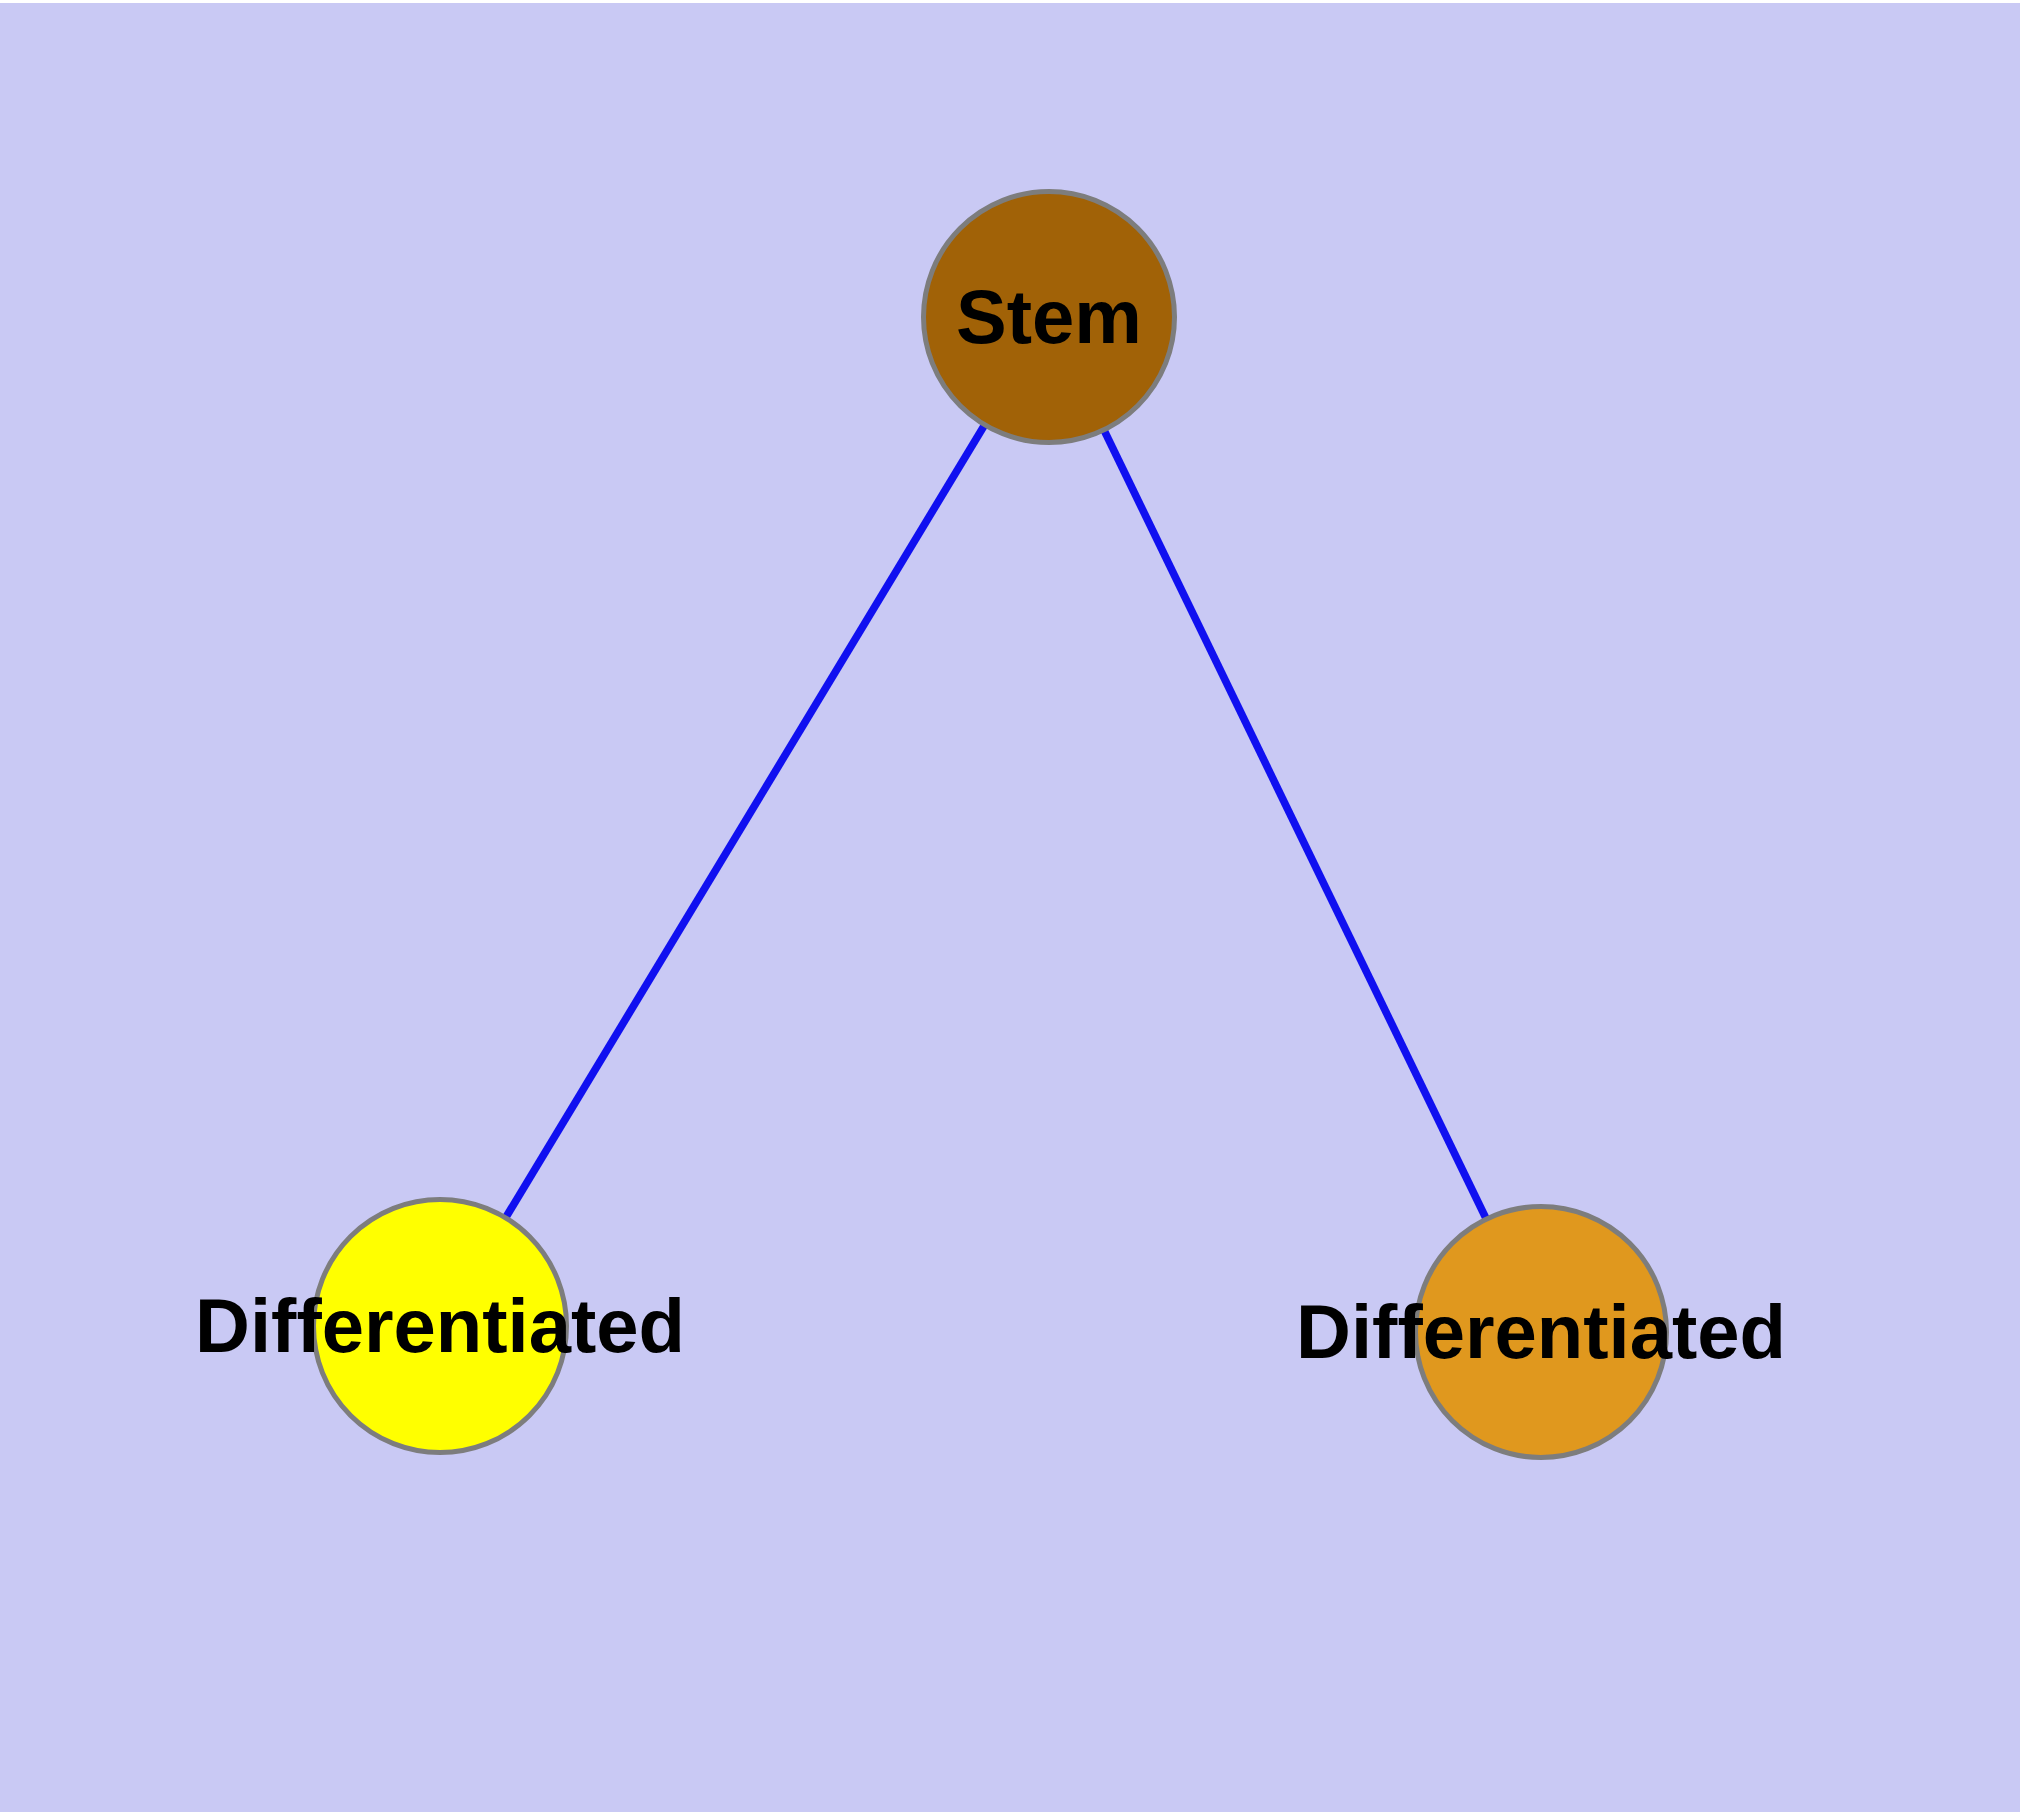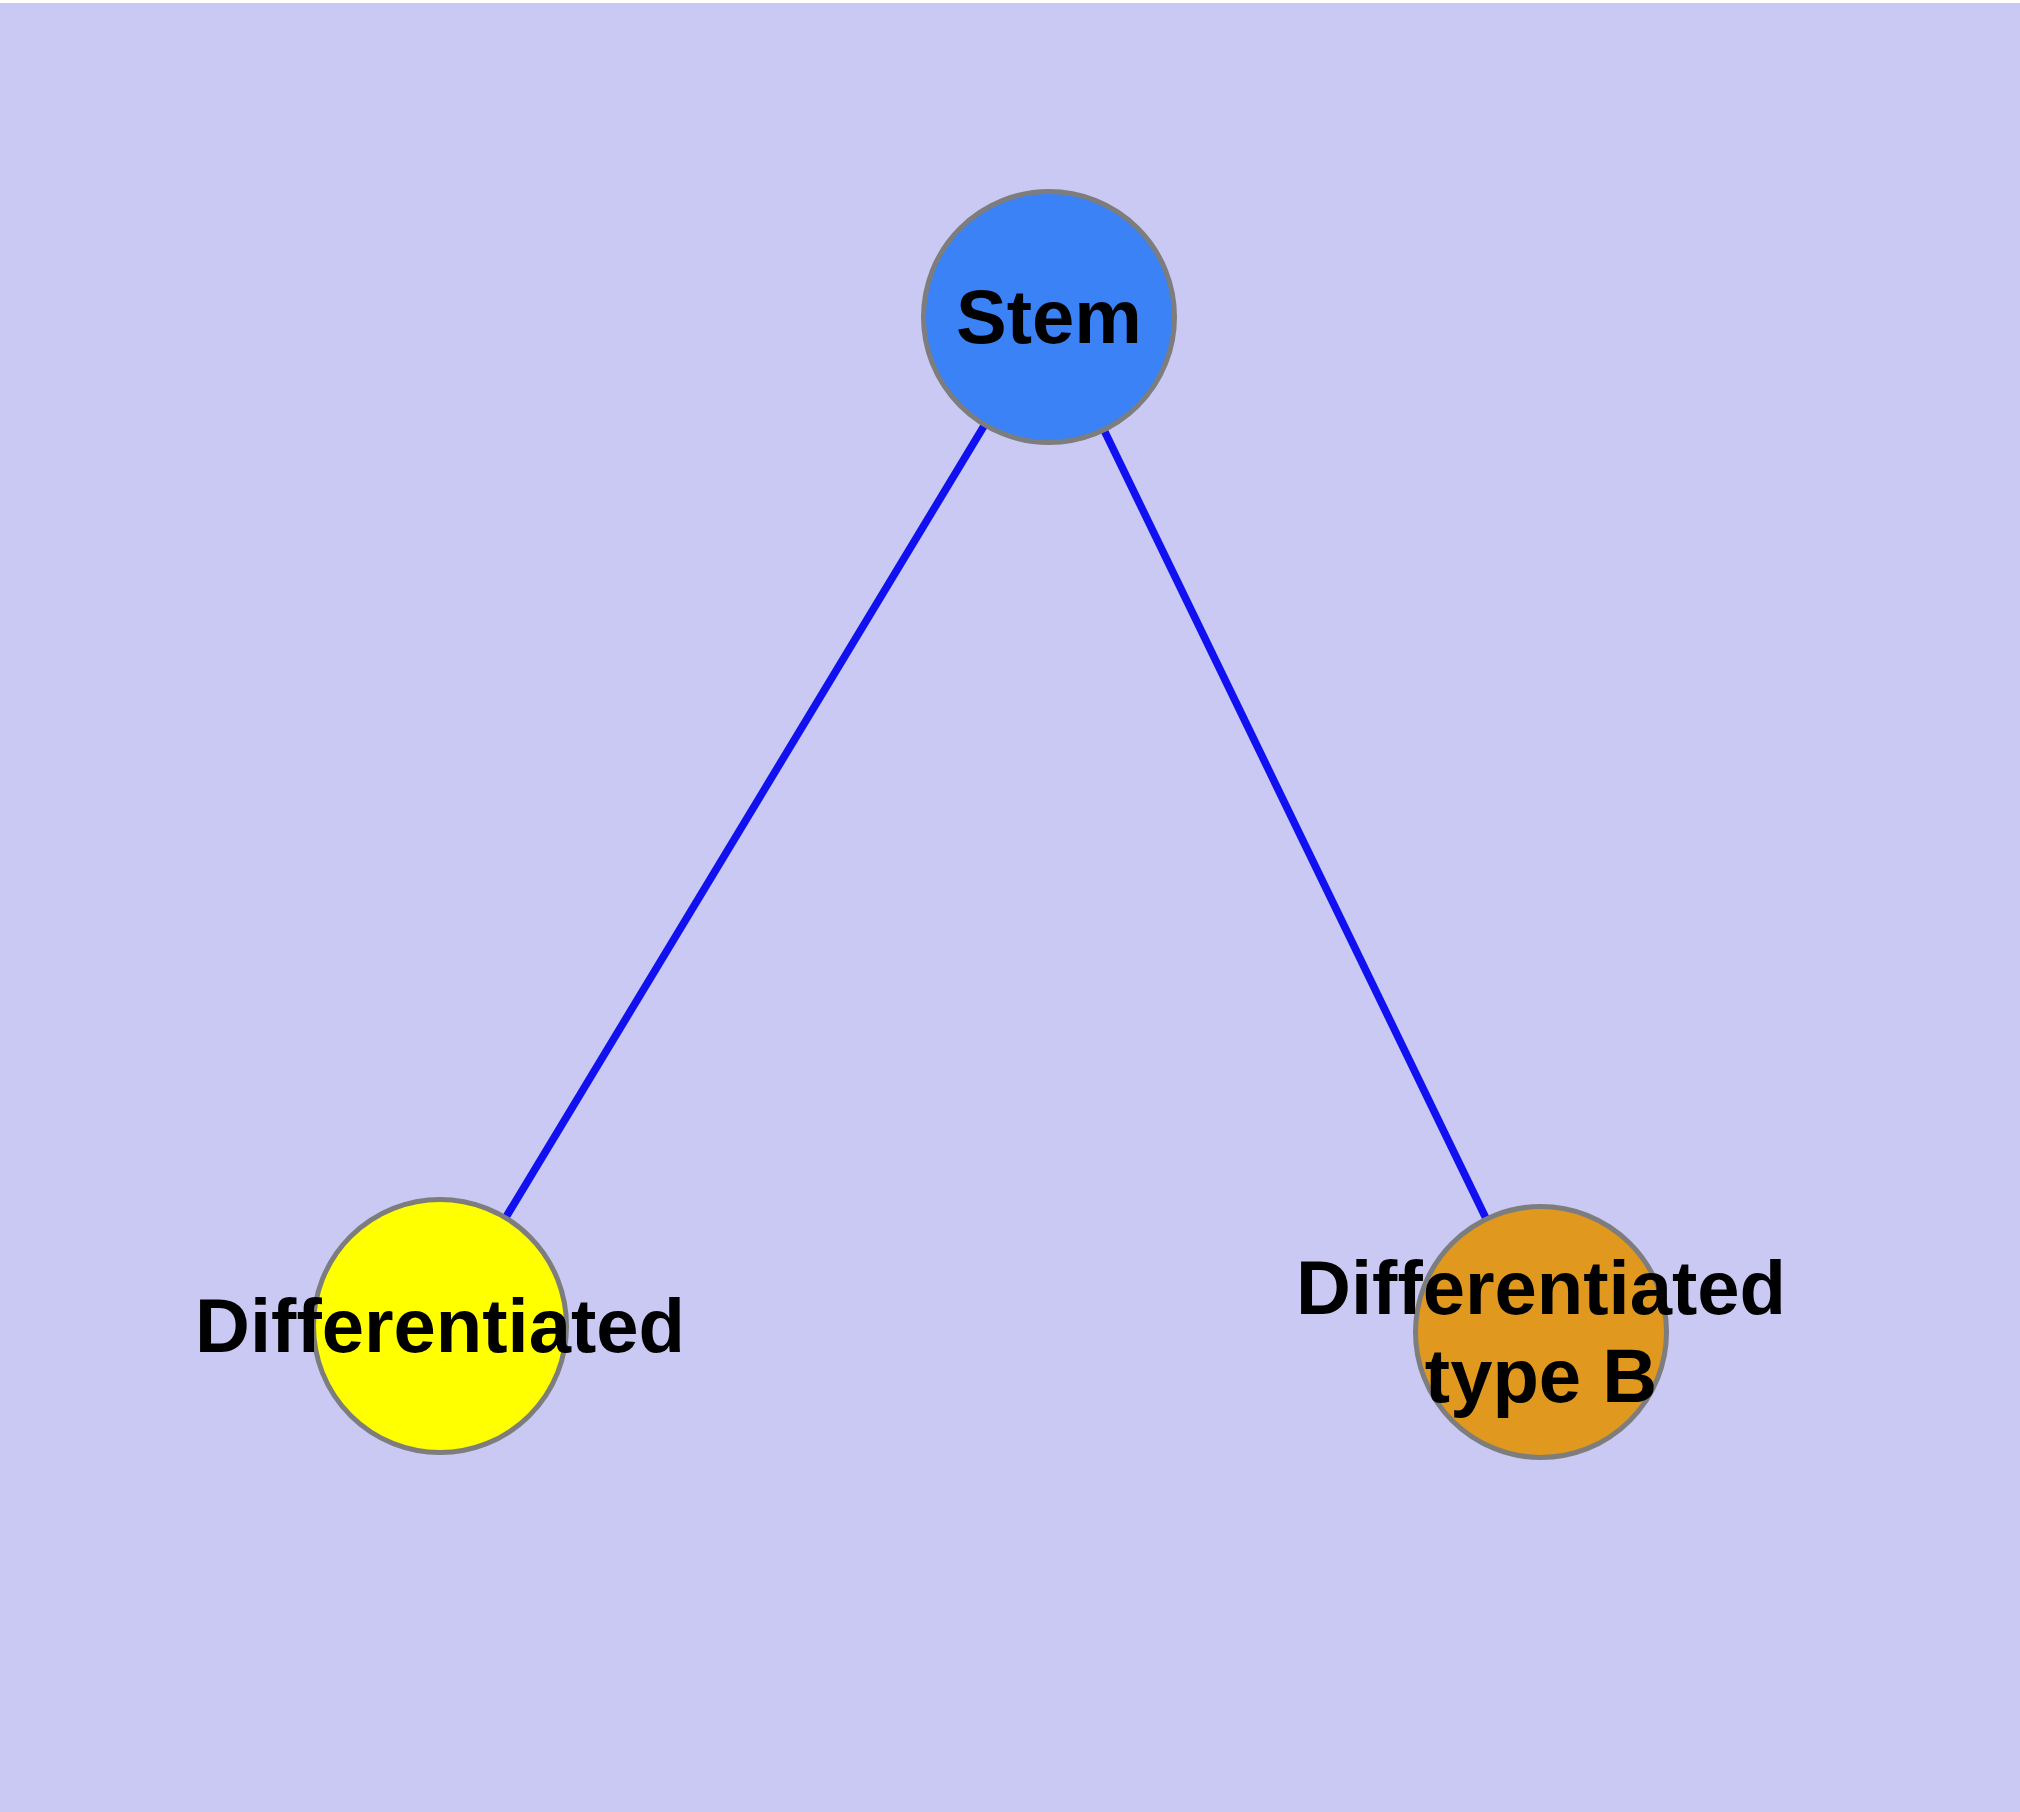--- a/index.html
+++ b/index.html
@@ -56,33 +56,32 @@
 </head>
 <body style="background: rgb(255, 255, 255);">
 
 <div class="canvas" style="background: rgb(201, 201, 244); color: rgb(0, 0, 0);">
 
   <svg class="edges" width="2021" height="1810" viewBox="0 0 2384 2135">
     <line class="edge" x1="1238" y1="371" x2="519" y2="1561" style="stroke: rgb(16, 16, 240);"></line>
     <line class="edge" x1="1238" y1="371" x2="1818" y2="1568" style="stroke: rgb(16, 16, 240);"></line>
   </svg>
 
-  <div class="node n-stem" style="background: #3b82f6; border-color: rgb(125, 125, 125);">
+  <div class="node n-stem" style="background: #a16207; border-color: rgb(125, 125, 125);">
     <div class="label">
       <span>Stem</span>
     </div>
   </div>
 
   <div class="node n-a" style="background: rgb(255, 255, 0); border-color: rgb(125, 125, 125);">
     <div class="label">
       <span>Differentiated</span>
     </div>
   </div>
 
   <div class="node n-b" style="background: rgb(224, 152, 30); border-color: rgb(125, 125, 125);">
     <div class="label">
       <span>Differentiated</span>
-      <span>type B</span>
     </div>
   </div>
 
 </div>
 
 
 </body></html>

